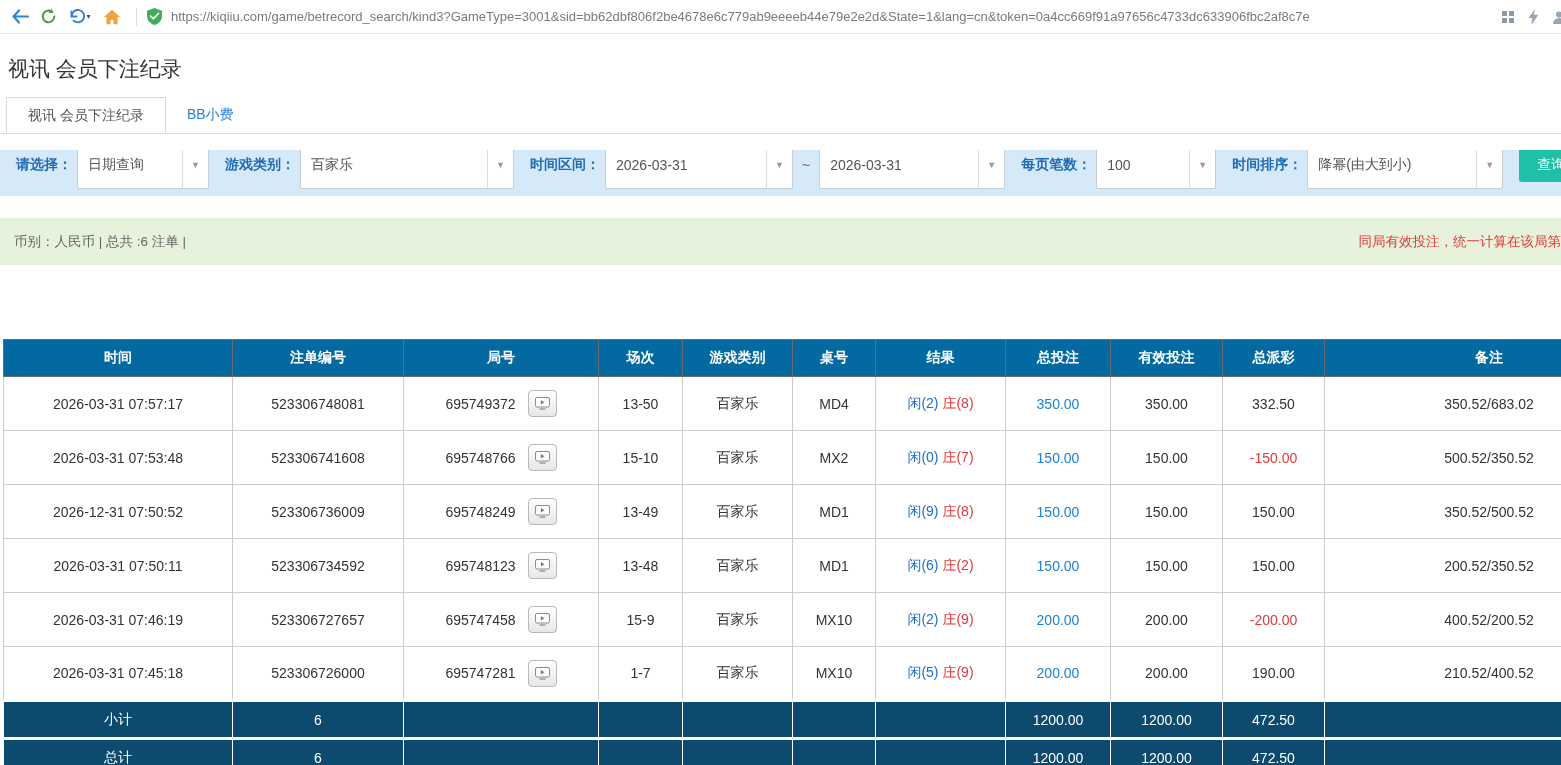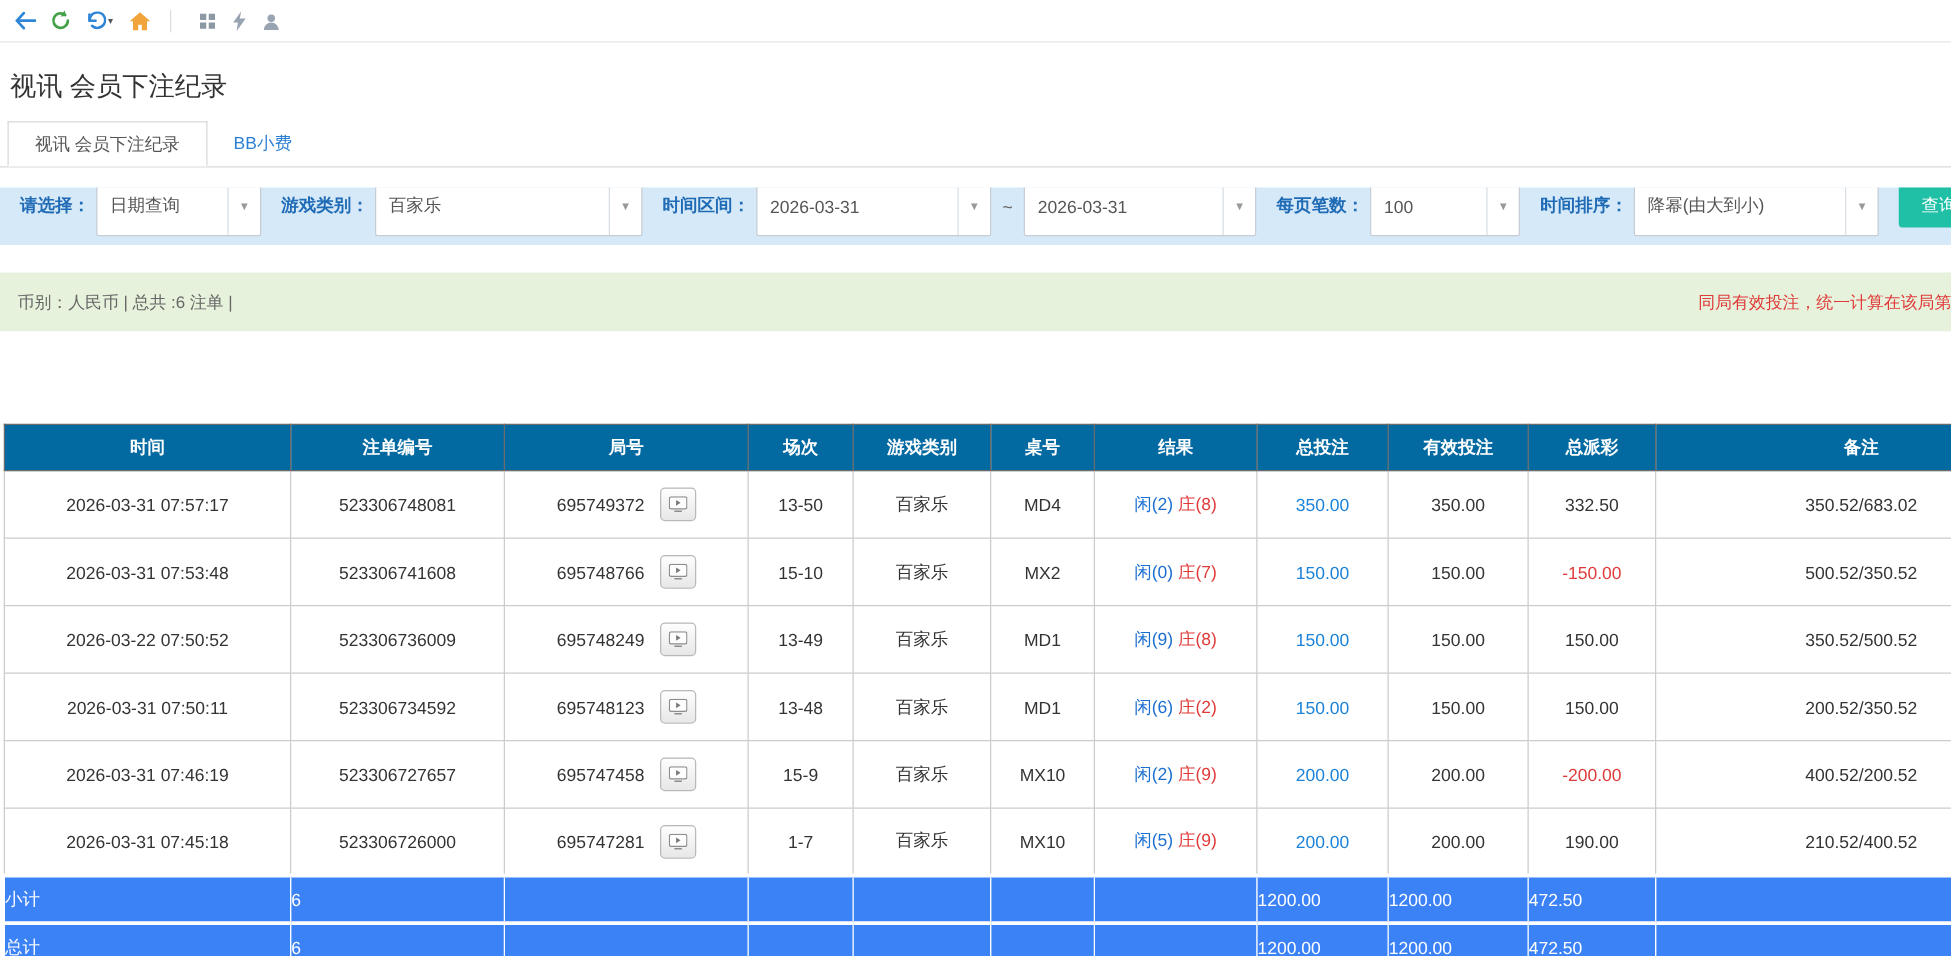--- a/index.html
+++ b/index.html
@@ -46,21 +46,21 @@
   .summary-left { color: #666; white-space: nowrap; text-align: right; }
   .summary-right { color: #e03a3a; white-space: nowrap; }
 
   
   table { border-collapse: collapse; table-layout: fixed; width: 1650px;
     margin: 74px 0 0 3px; font-size: 14px; }
   thead th { background: #0369a1; color: #fff; height: 37px; font-weight: bold;
     border: 1px solid #6b6b6b; }
   tbody td { height: 54px; text-align: center; color: #333; border: 1px solid #ccc;
     background: #fff; overflow: hidden; white-space: nowrap; }
-  tfoot td { height: 38px; color: #fff; background: #3b82f6;
+  tfoot td { height: 38px; text-align: center; color: #fff; background: #0c4a6e;
     border: 1px solid #fff; border-top: 3px solid #fff; }
   .link { color: #1a82d9; cursor: pointer; }
   .neg { color: #e03a3a; }
   .res-p { color: #1a6fd0; }
   .res-b { color: #e03a3a; }
   .round-wrap { display: inline-flex; align-items: center; justify-content: center; gap: 12px; }
   .video-btn { width: 29px; height: 27px; border: 1px solid #b9b9b9; border-radius: 4px;
     background: linear-gradient(#fefefe, #e7e7e7); display: inline-flex; align-items: center;
     justify-content: center; cursor: pointer; }
 </style>
@@ -85,20 +85,27 @@
         <path d="M2.7 7.2a6.2 6.2 0 1 1 1.9 4.4" stroke="#2f86d6" stroke-width="2" fill="none" stroke-linecap="round"></path>
       </svg>
     <span class="dd-caret">▾</span>
   </div>
   <div class="nav-btn">
     <svg width="18" height="16" viewBox="0 0 18 16">
         <path d="M9 0.8L0.8 8h2.6v7.2h4.2v-4.4h2.8v4.4h4.2V8h2.6z" fill="#f2a43c"></path>
       </svg>
   </div>
   <div class="vsep"></div>
+  <div class="url-bar">
+    <svg width="15" height="17" viewBox="0 0 14 16" style="flex-shrink:0">
+        <path d="M7 0l7 2.5v5C14 12 11 14.8 7 16 3 14.8 0 12 0 7.5v-5z" fill="#3fae5a"></path>
+        <path d="M3.4 7.6l2.5 2.5 4.8-4.9" stroke="#fff" stroke-width="1.6" fill="none" stroke-linecap="round" stroke-linejoin="round"></path>
+      </svg>
+    <span class="url-text">https://kiqiiu.com/game/betrecord_search/kind3?GameType=3001&amp;sid=bb62dbf806f2be4678e6c779ab9eeeeb44e79e2e2d&amp;State=1&amp;lang=cn&amp;token=0a4cc669f91a97656c4733dc633906fbc2af8c7e</span>
+  </div>
   <div class="right-icons">
     <svg width="14" height="14" viewBox="0 0 14 14">
         <rect x="1" y="1" width="5" height="5" fill="#8d98a5"></rect>
         <rect x="8" y="1" width="5" height="5" fill="#8d98a5"></rect>
         <rect x="1" y="8" width="5" height="5" fill="#8d98a5"></rect>
         <rect x="8" y="8" width="5" height="5" fill="#8d98a5"></rect>
       </svg>
     <svg width="11" height="16" viewBox="0 0 10 16">
         <path d="M6.5 0L0 9h3.8l-1 7L10 5.8H5.3z" fill="#98a4b2"></path>
       </svg>
@@ -228,21 +235,21 @@
         <td>15-10</td>
         <td>百家乐</td>
         <td>MX2</td>
         <td><span class="res-p">闲(0)</span> <span class="res-b">庄(7)</span></td>
         <td><span class="link">150.00</span></td>
         <td>150.00</td>
         <td class="neg">-150.00</td>
         <td>500.52/350.52</td>
       </tr>
       <tr>
-        <td>2026-03-22 07:50:52</td>
+        <td>2026-12-31 07:50:52</td>
         <td>523306736009</td>
         <td><span class="round-wrap">
             <span>695748249</span>
             <span class="video-btn">
               <svg width="15" height="13" viewBox="0 0 15 13">
                 <rect x="0.5" y="0.5" width="14" height="9.5" rx="1.5" fill="#fdfdfd" stroke="#8d8d8d"></rect>
                 <path d="M5.9 2.9l3.5 2.3-3.5 2.3z" fill="#777"></path>
                 <path d="M4.5 12h6" stroke="#8d8d8d" stroke-width="1.3"></path>
               </svg>
             </span>

